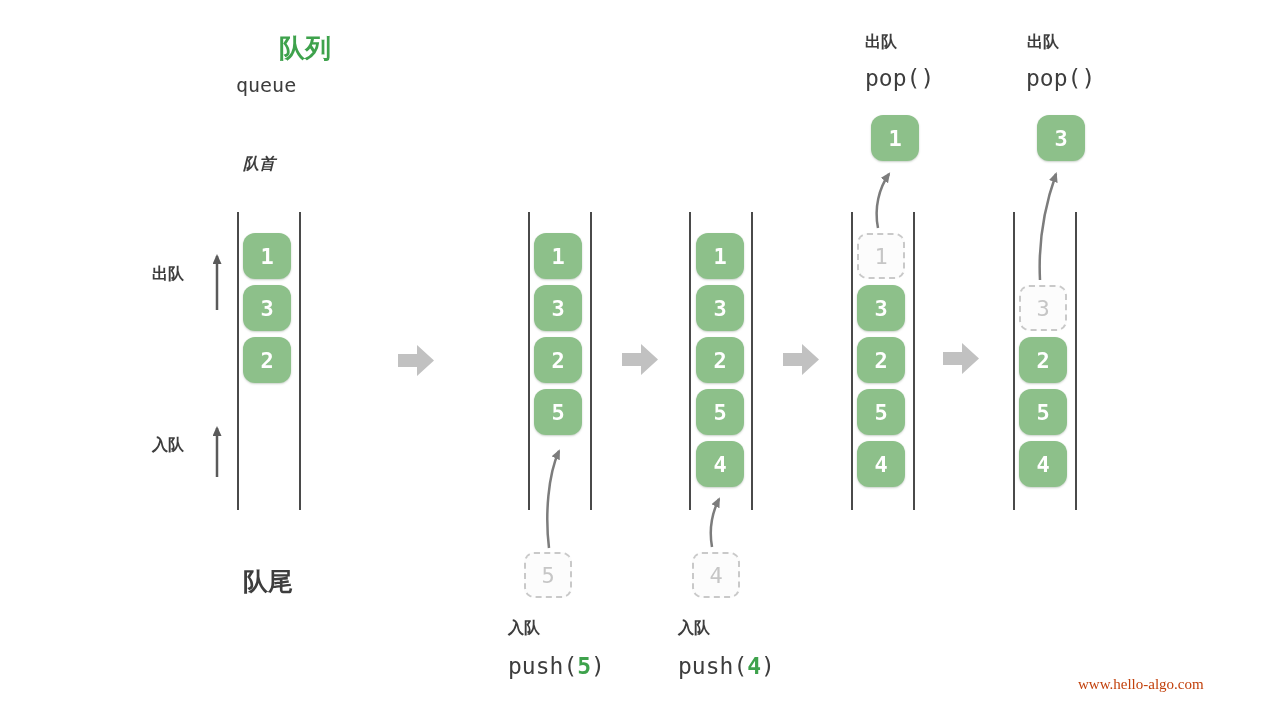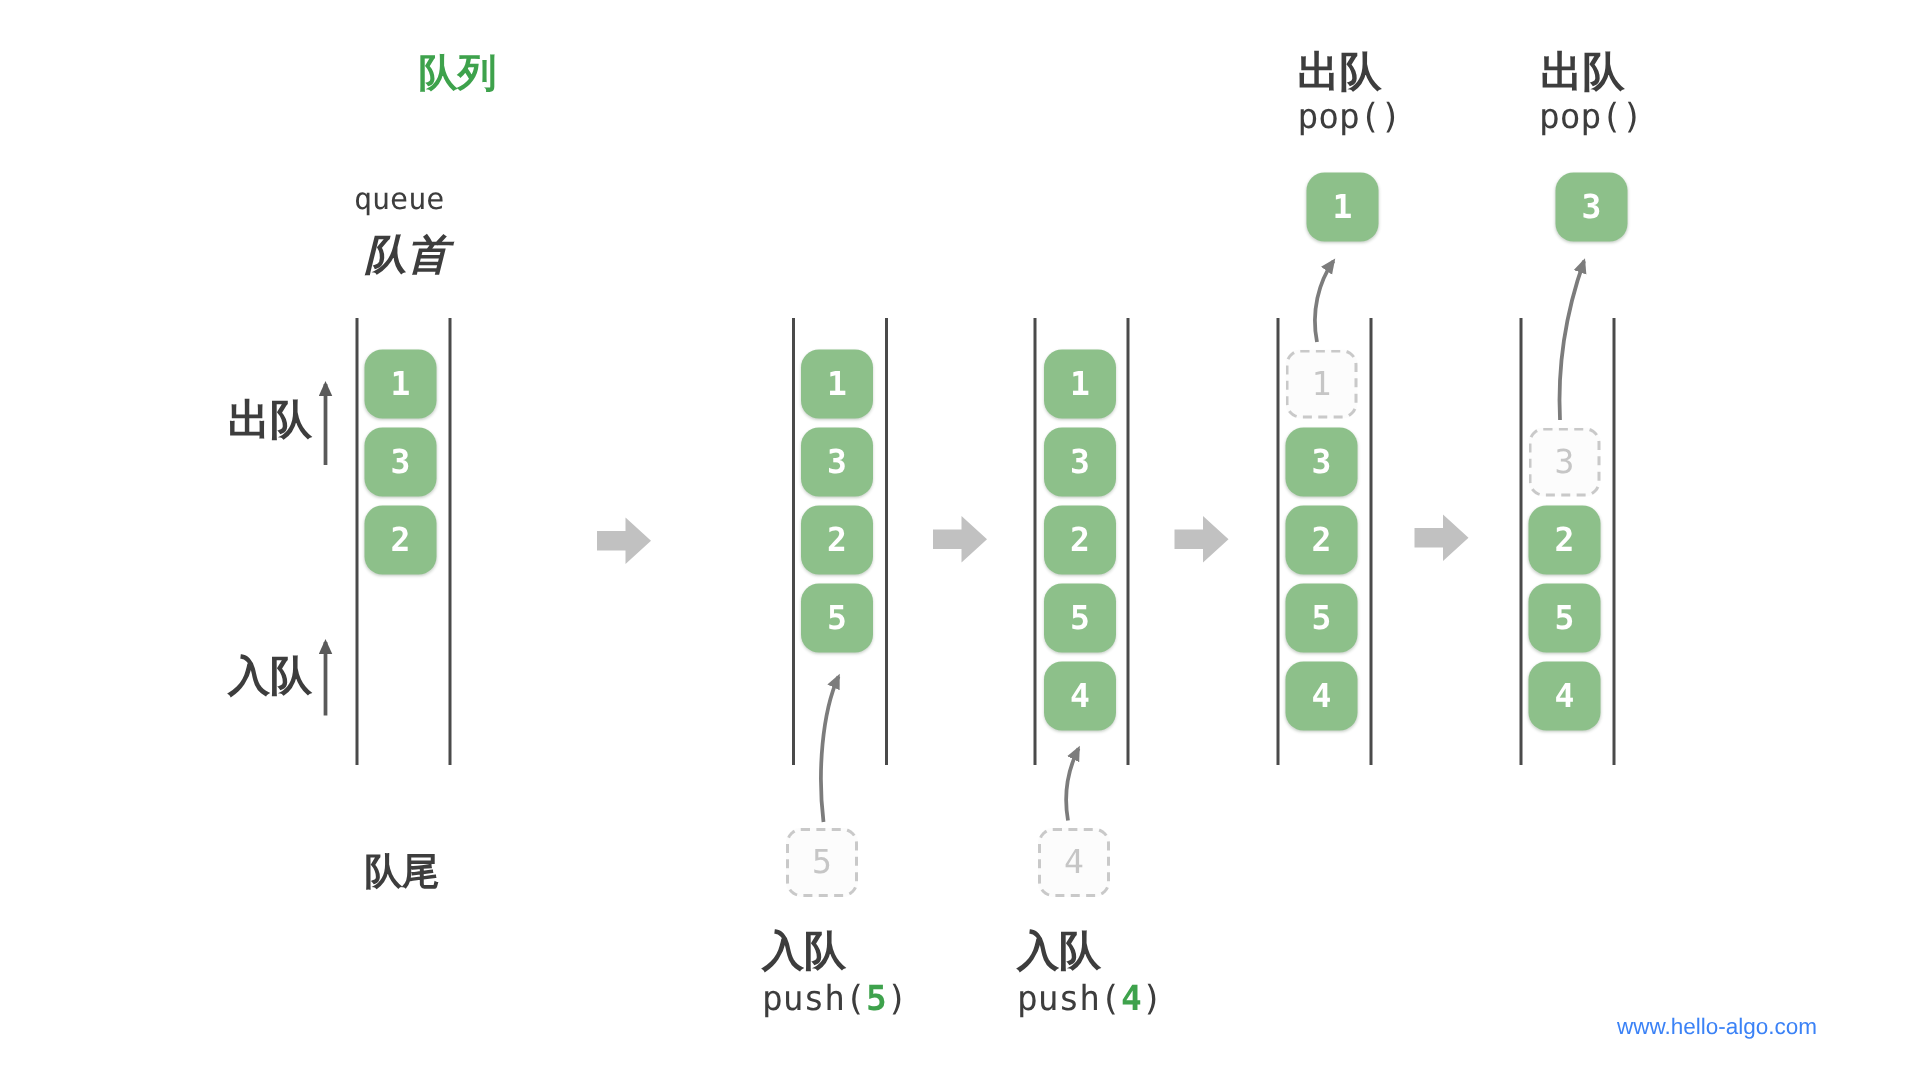--- a/index.html
+++ b/index.html
@@ -1,49 +1,49 @@
 <!DOCTYPE html>
 <html><head>
 <meta charset="utf-8">
 <style>
   html,body{margin:0;padding:0;background:#ffffff;}
   #canvas{
     position:relative;width:1280px;height:720px;background:#ffffff;
     font-family:"Liberation Sans",sans-serif;overflow:hidden;
   }
   .abs{position:absolute;}
-  .cn{color:#3d3d3d;font-weight:700;font-size:28px;line-height:1.1;white-space:nowrap;}
+  .cn{color:#3d3d3d;font-weight:700;font-size:16px;line-height:1.1;white-space:nowrap;}
   .code{font-family:"DejaVu Sans Mono",monospace;color:#3d3d3d;font-size:23px;line-height:1.1;white-space:nowrap;}
   .title-cn{color:#3ea24c;font-weight:700;font-size:26px;line-height:1.1;}
   .subtitle{font-family:"DejaVu Sans Mono",monospace;color:#3d3d3d;font-size:20px;}
   .rail{position:absolute;width:2px;height:298px;top:212px;background:#4a4a4a;}
   .box{
     position:absolute;width:48px;height:46px;border-radius:12px;
     background:#8dc08a;color:#ffffff;
     font-family:"DejaVu Sans Mono",monospace;font-weight:700;font-size:22px;
     display:flex;align-items:center;justify-content:center;
     box-shadow:0 1px 2px rgba(40,70,40,0.25);
   }
   .ghost{
     position:absolute;width:48px;height:46px;border-radius:10px;box-sizing:border-box;
     background:#fcfcfc;border:2px dashed #c9c9c9;color:#c6c6c6;
     font-family:"DejaVu Sans Mono",monospace;font-size:22px;
     display:flex;align-items:center;justify-content:center;
   }
   .arg-green{color:#3ea24c;font-weight:700;}
-  .watermark{font-family:Liberation Sans, sans-serif;font-size:15px;color:#3b82f6;}
+  .watermark{font-family:Liberation Serif, serif;font-size:15px;color:#c2410c;}
   svg.overlay{position:absolute;left:0;top:0;pointer-events:none;}
 </style>
 </head>
 <body>
 
 <div id="canvas">
 
   <div class="abs title-cn" style="left:243px;top:34px;margin-left:36px;">队列</div>
-  <div class="abs subtitle" style="left:236px;top:73px;margin-top:47px;">queue</div>
+  <div class="abs subtitle" style="left:236px;top:73px;">queue</div>
 
   <div class="abs cn" style="left:243px;top:155px;font-style:italic;">队首</div>
   <div class="abs cn" style="left:243px;top:568px;font-size:25px;">队尾</div>
   <div class="abs cn" style="left:152px;top:265px;">出队</div>
   <div class="abs cn" style="left:152px;top:436px;">入队</div>
 
   <div class="rail" style="left:237px;"></div>
   <div class="rail" style="left:299px;"></div>
   <div class="rail" style="left:528px;"></div>
   <div class="rail" style="left:590px;"></div>

